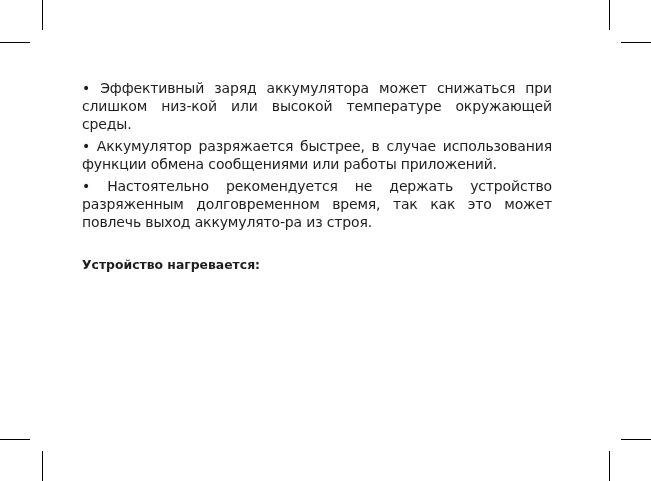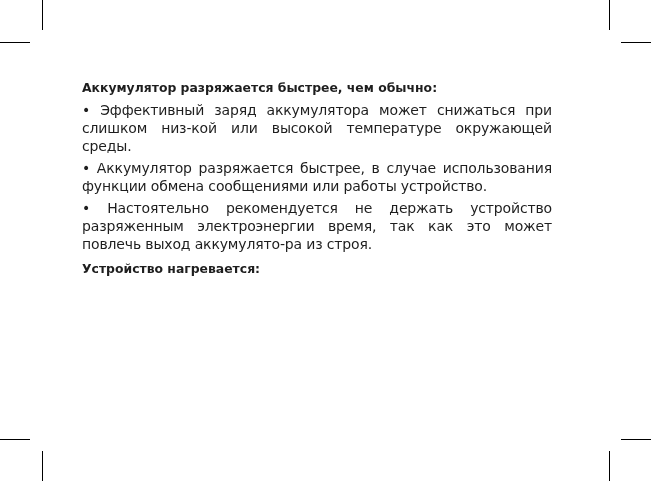--- a/index.html
+++ b/index.html
@@ -13,37 +13,36 @@
   .content {
     position: absolute; left: 82px; top: 79px; width: 470px;
   }
   .heading {
     font-weight: bold; font-size: 12.4px; line-height: 18px; margin: 0 0 4px 0; letter-spacing: 0;
   }
   .para {
     font-size: 14px; line-height: 18px; margin: 0 0 4px 0; text-align: justify;
     letter-spacing: -0.15px; word-spacing: 0;
   }
-  .sec2 { margin-top: 7px; }
+  .sec2 { margin-top: 25px; }
 </style>
 </head>
 <body>
 
 <div class="mark v" style="left:42px;top:0;"></div>
 <div class="mark h" style="left:0;top:42px;"></div>
 <div class="mark v" style="left:609px;top:0;"></div>
 <div class="mark h" style="left:621px;top:42px;"></div>
 <div class="mark h" style="left:0;top:439px;"></div>
 <div class="mark v" style="left:42px;top:451px;"></div>
 <div class="mark h" style="left:621px;top:439px;"></div>
 <div class="mark v" style="left:609px;top:451px;"></div>
 
 <div class="content">
   <div class="section">
-    <h2 class="heading">Аккумулятор разряжается быстрее, чем обычно:</h2>
     <p class="para">• Эффективный заряд аккумулятора может снижаться при слишком низ-кой или высокой температуре окружающей среды.</p>
-    <p class="para">• Аккумулятор разряжается быстрее, в случае использования функции обмена сообщениями или работы устройство.</p>
-    <p class="para">• Настоятельно рекомендуется не держать устройство разряженным электроэнергии время, так как это может повлечь выход аккумулято-ра из строя.</p>
+    <p class="para">• Аккумулятор разряжается быстрее, в случае использования функции обмена сообщениями или работы приложений.</p>
+    <p class="para">• Настоятельно рекомендуется не держать устройство разряженным долговременном время, так как это может повлечь выход аккумулято-ра из строя.</p>
   </div>
   <div class="section sec2">
     <h2 class="heading">Устройство нагревается:</h2>
   </div>
 </div>
 
 </body></html>

